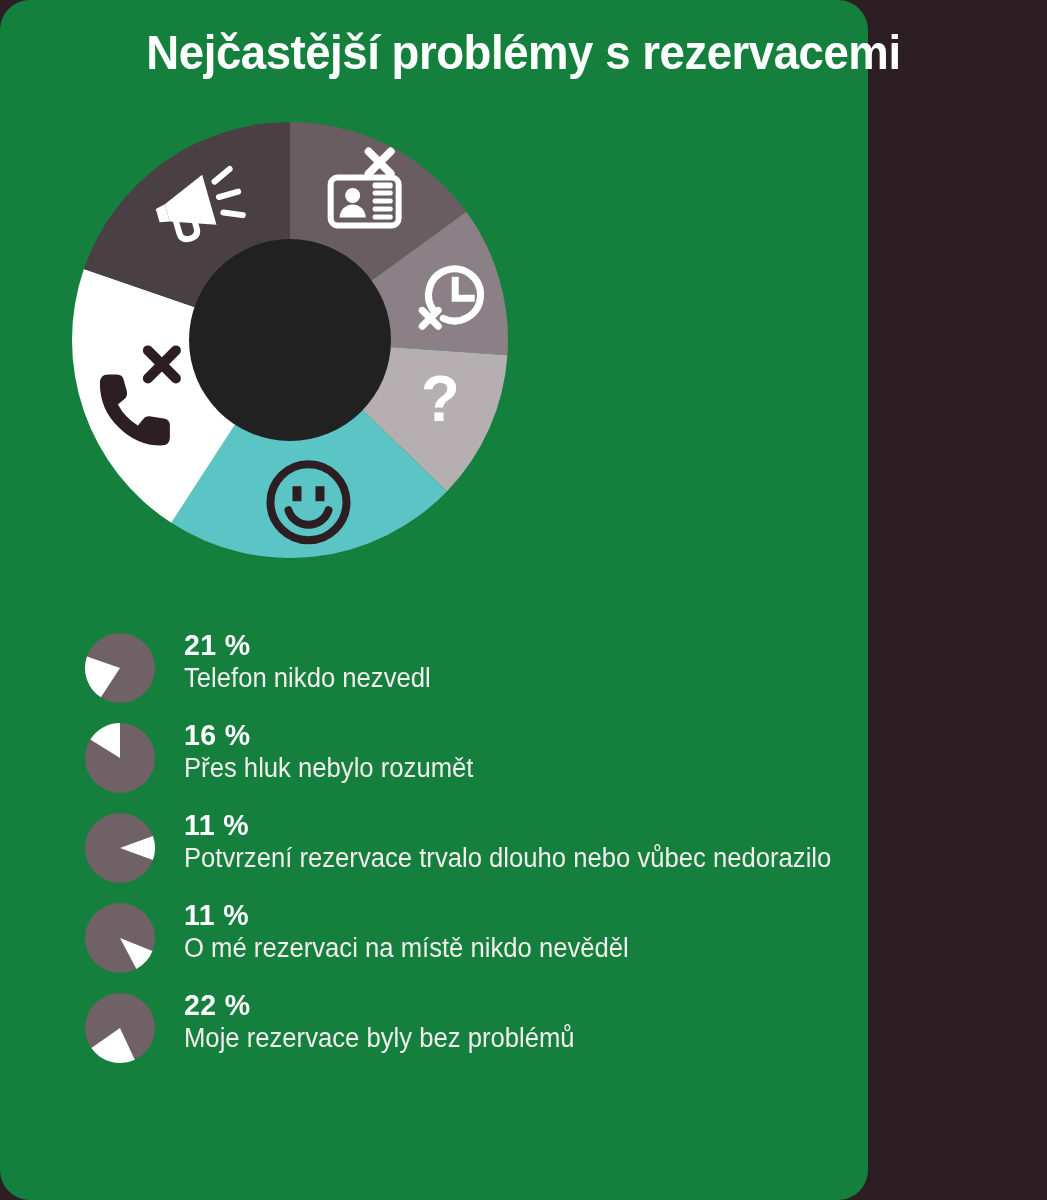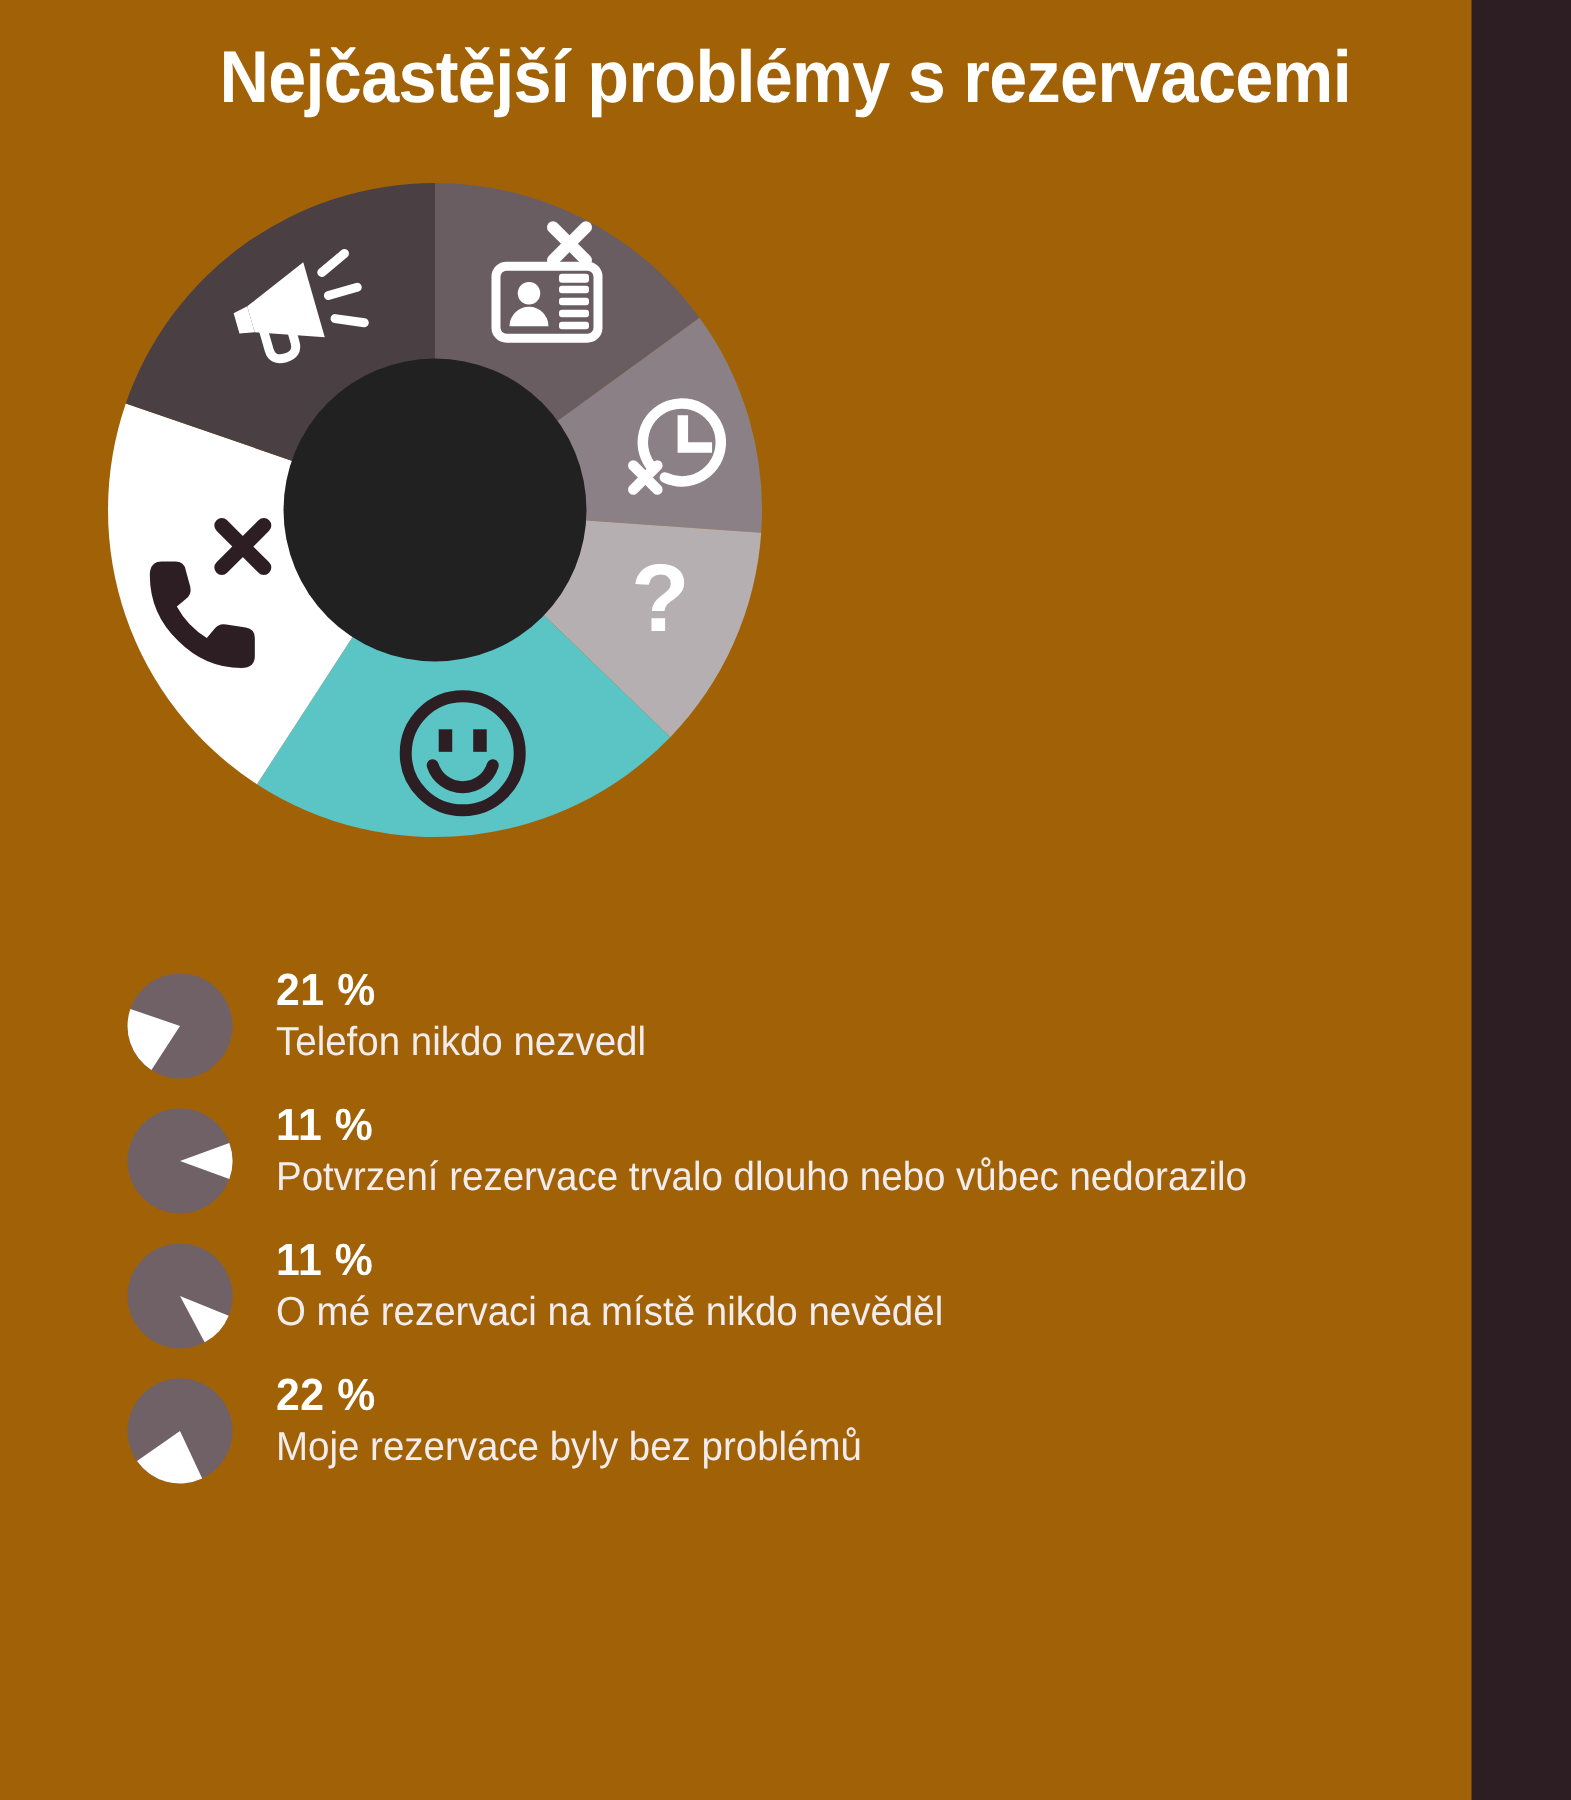--- a/index.html
+++ b/index.html
@@ -5,22 +5,23 @@
 <style>
   * { margin:0; padding:0; box-sizing:border-box; }
   html, body {
     width:1047px; height:1200px;
     background:#2c1e22;
     font-family:"Liberation Sans", sans-serif;
     overflow:hidden;
   }
   #infographic {
     position:relative;
-    width:981px; height:1200px;
-    background:#a16207;
+    width:868px; height:1200px;
+    background:#15803d;
+    border-radius:30px;
   }
 
   
   #title {
     position:absolute;
     top:26px; left:0; width:1047px;
     text-align:center;
     color:#ffffff;
     font-size:49px;
     font-weight:bold;
@@ -34,21 +35,21 @@
   #donut-wrap {
     position:absolute;
     left:68px; top:118px;
     width:444px; height:444px;
   }
   #donut-svg { display:block; width:444px; height:444px; }
 
   
   #legend {
     position:absolute;
-    left:84px; top:640px;
+    left:84px; top:624px;
     width:940px;
   }
   .legend-row {
     position:relative;
     height:90px;
   }
   .legend-pie {
     position:absolute;
     left:0; top:8px;
     width:72px; height:72px;
@@ -148,20 +149,32 @@
         </div>
         <div class="legend-text">
           <div class="legend-pct">21 %</div>
           <div class="legend-label">Telefon nikdo nezvedl</div>
         </div>
       </div>
       <div class="legend-row">
         <div class="legend-pie">
           <svg viewBox="0 0 72 72">
             <circle cx="36" cy="36" r="35" fill="#6f6166"></circle>
+            <path d="M 36 36 L 6.318316634525086 17.452825751837832 A 35 35 0 0 1 35.99999999999999 1 Z" fill="#ffffff"></path>
+          </svg>
+        </div>
+        <div class="legend-text">
+          <div class="legend-pct">16 %</div>
+          <div class="legend-label">Přes hluk nebylo rozumět</div>
+        </div>
+      </div>
+      <div class="legend-row">
+        <div class="legend-pie">
+          <svg viewBox="0 0 72 72">
+            <circle cx="36" cy="36" r="35" fill="#6f6166"></circle>
             <path d="M 36 36 L 68.8892417275068 24.029294983601595 A 35 35 0 0 1 68.8892417275068 47.970705016398405 Z" fill="#ffffff"></path>
           </svg>
         </div>
         <div class="legend-text">
           <div class="legend-pct">11 %</div>
           <div class="legend-label">Potvrzení rezervace trvalo dlouho nebo vůbec nedorazilo</div>
         </div>
       </div>
       <div class="legend-row">
         <div class="legend-pie">

